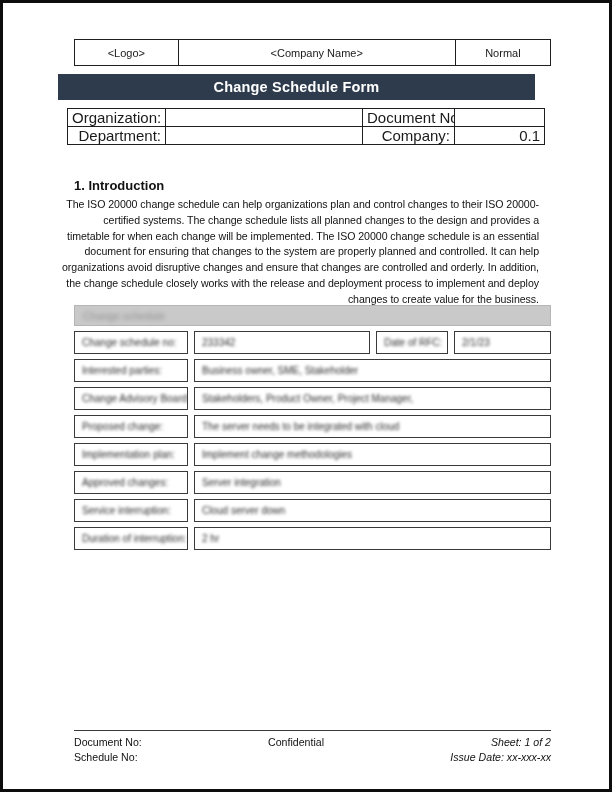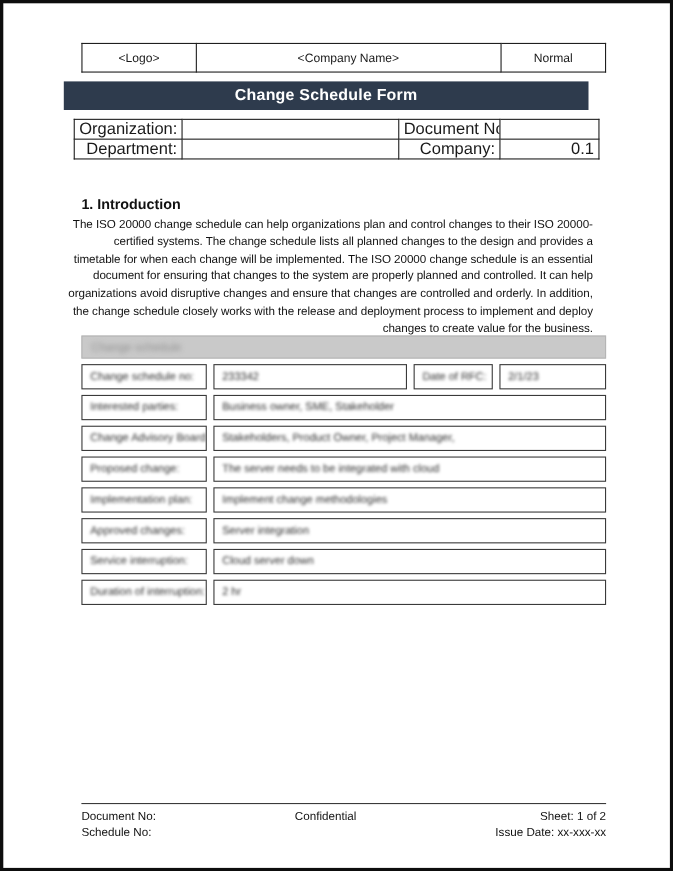--- a/index.html
+++ b/index.html
@@ -73,21 +73,21 @@
 
   
   .footer{
     position:absolute; left:71px; top:727px; width:477px;
     border-top:1.5px solid #3a3a3a; padding-top:4px;
     display:flex; justify-content:space-between;
     font-size:10.6px; line-height:15px; color:#111;
   }
   .footer .fl{ text-align:left; }
   .footer .fc{ text-align:right; }
-  .footer .fr{ text-align:right; }
+  .footer .fr{ text-align:right;font-style:italic; }
 </style>
 </head>
 <body>
 
 <div class="sheet">
 
   <table class="header-table">
     <tbody>
         <tr>
       <td class="col-logo">&lt;Logo&gt;</td>

